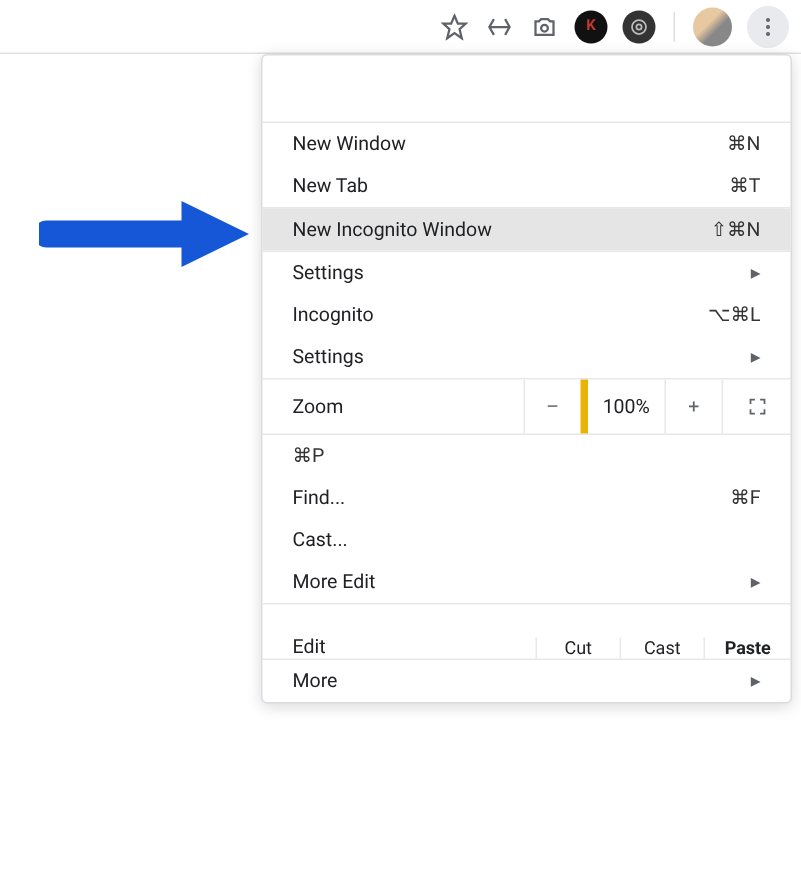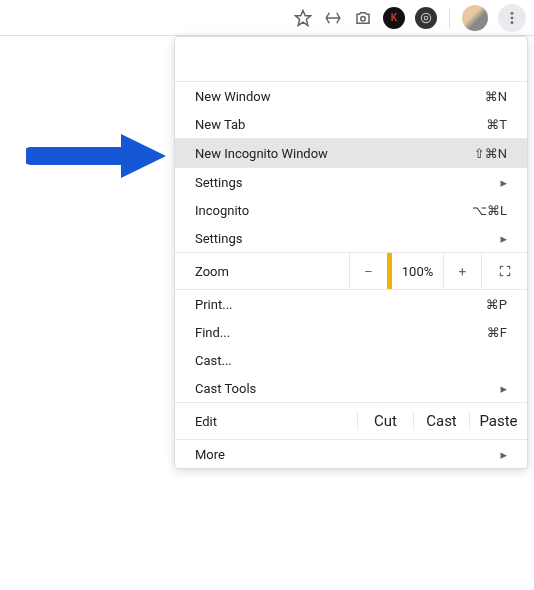--- a/index.html
+++ b/index.html
@@ -75,25 +75,25 @@
     height: 36px;
   }
   .zoom-label { flex: 1; display:flex; align-items:center; padding-left:20px; }
   .zoom-btn {
     width: 38px; display:flex; align-items:center; justify-content:center;
     color:#5f6368; border-left: 1px solid #e8e8e8;
   }
   .zoom-val { width:56px; display:flex; align-items:center; justify-content:center; border-left:5px solid #eab308;}
   .zoom-full { width:46px; display:flex; align-items:center; justify-content:center; border-left:1px solid #e8e8e8; color:#5f6368;}
   .edit-row {
-    display:flex; height:36px; align-items:center;
+    display:flex; height:36px; align-items:flex-end;
   }
   .edit-label { flex:1; display:flex; align-items:center; padding-left:20px;}
-  .edit-btn { width:56px; display:flex; align-items:center; justify-content:center; border-left:1px solid #e8e8e8; font-size:15px;}
-  .edit-btn.paste { width:58px; }
+  .edit-btn { width:56px; display:flex; align-items:center; justify-content:center; border-left:1px solid #e8e8e8; font-size:12px;}
+  .edit-btn.paste { width:58px;font-weight:bold; }
   .arrow {
     position: absolute;
     top: 126px;
     left: 26px;
   }
 </style>
 </head>
 <body>
 
 <div class="toolbar">
@@ -166,32 +166,31 @@
     <span class="zoom-val">100%</span>
     <span class="zoom-btn">+</span>
     <span class="zoom-full">
       <svg width="14" height="14" viewBox="0 0 24 24" fill="none" stroke="#5f6368" stroke-width="2">
           <path d="M4 9V4h5M20 9V4h-5M4 15v5h5M20 15v5h-5"></path>
         </svg>
     </span>
   </div>
   <div class="section-border"></div>
   <div class="item">
-    <span class="label">Print...</span>
     <span class="shortcut">⌘P</span>
   </div>
   <div class="item">
     <span class="label">Find...</span>
     <span class="shortcut">⌘F</span>
   </div>
   <div class="item">
     <span class="label">Cast...</span>
   </div>
   <div class="item">
-    <span class="label">Cast Tools</span>
+    <span class="label">More Edit</span>
     <span class="chev">▸</span>
   </div>
   <div class="section-border"></div>
   <div class="edit-row">
     <span class="edit-label">Edit</span>
     <span class="edit-btn">Cut</span>
     <span class="edit-btn">Cast</span>
     <span class="edit-btn paste">Paste</span>
   </div>
   <div class="section-border"></div>

